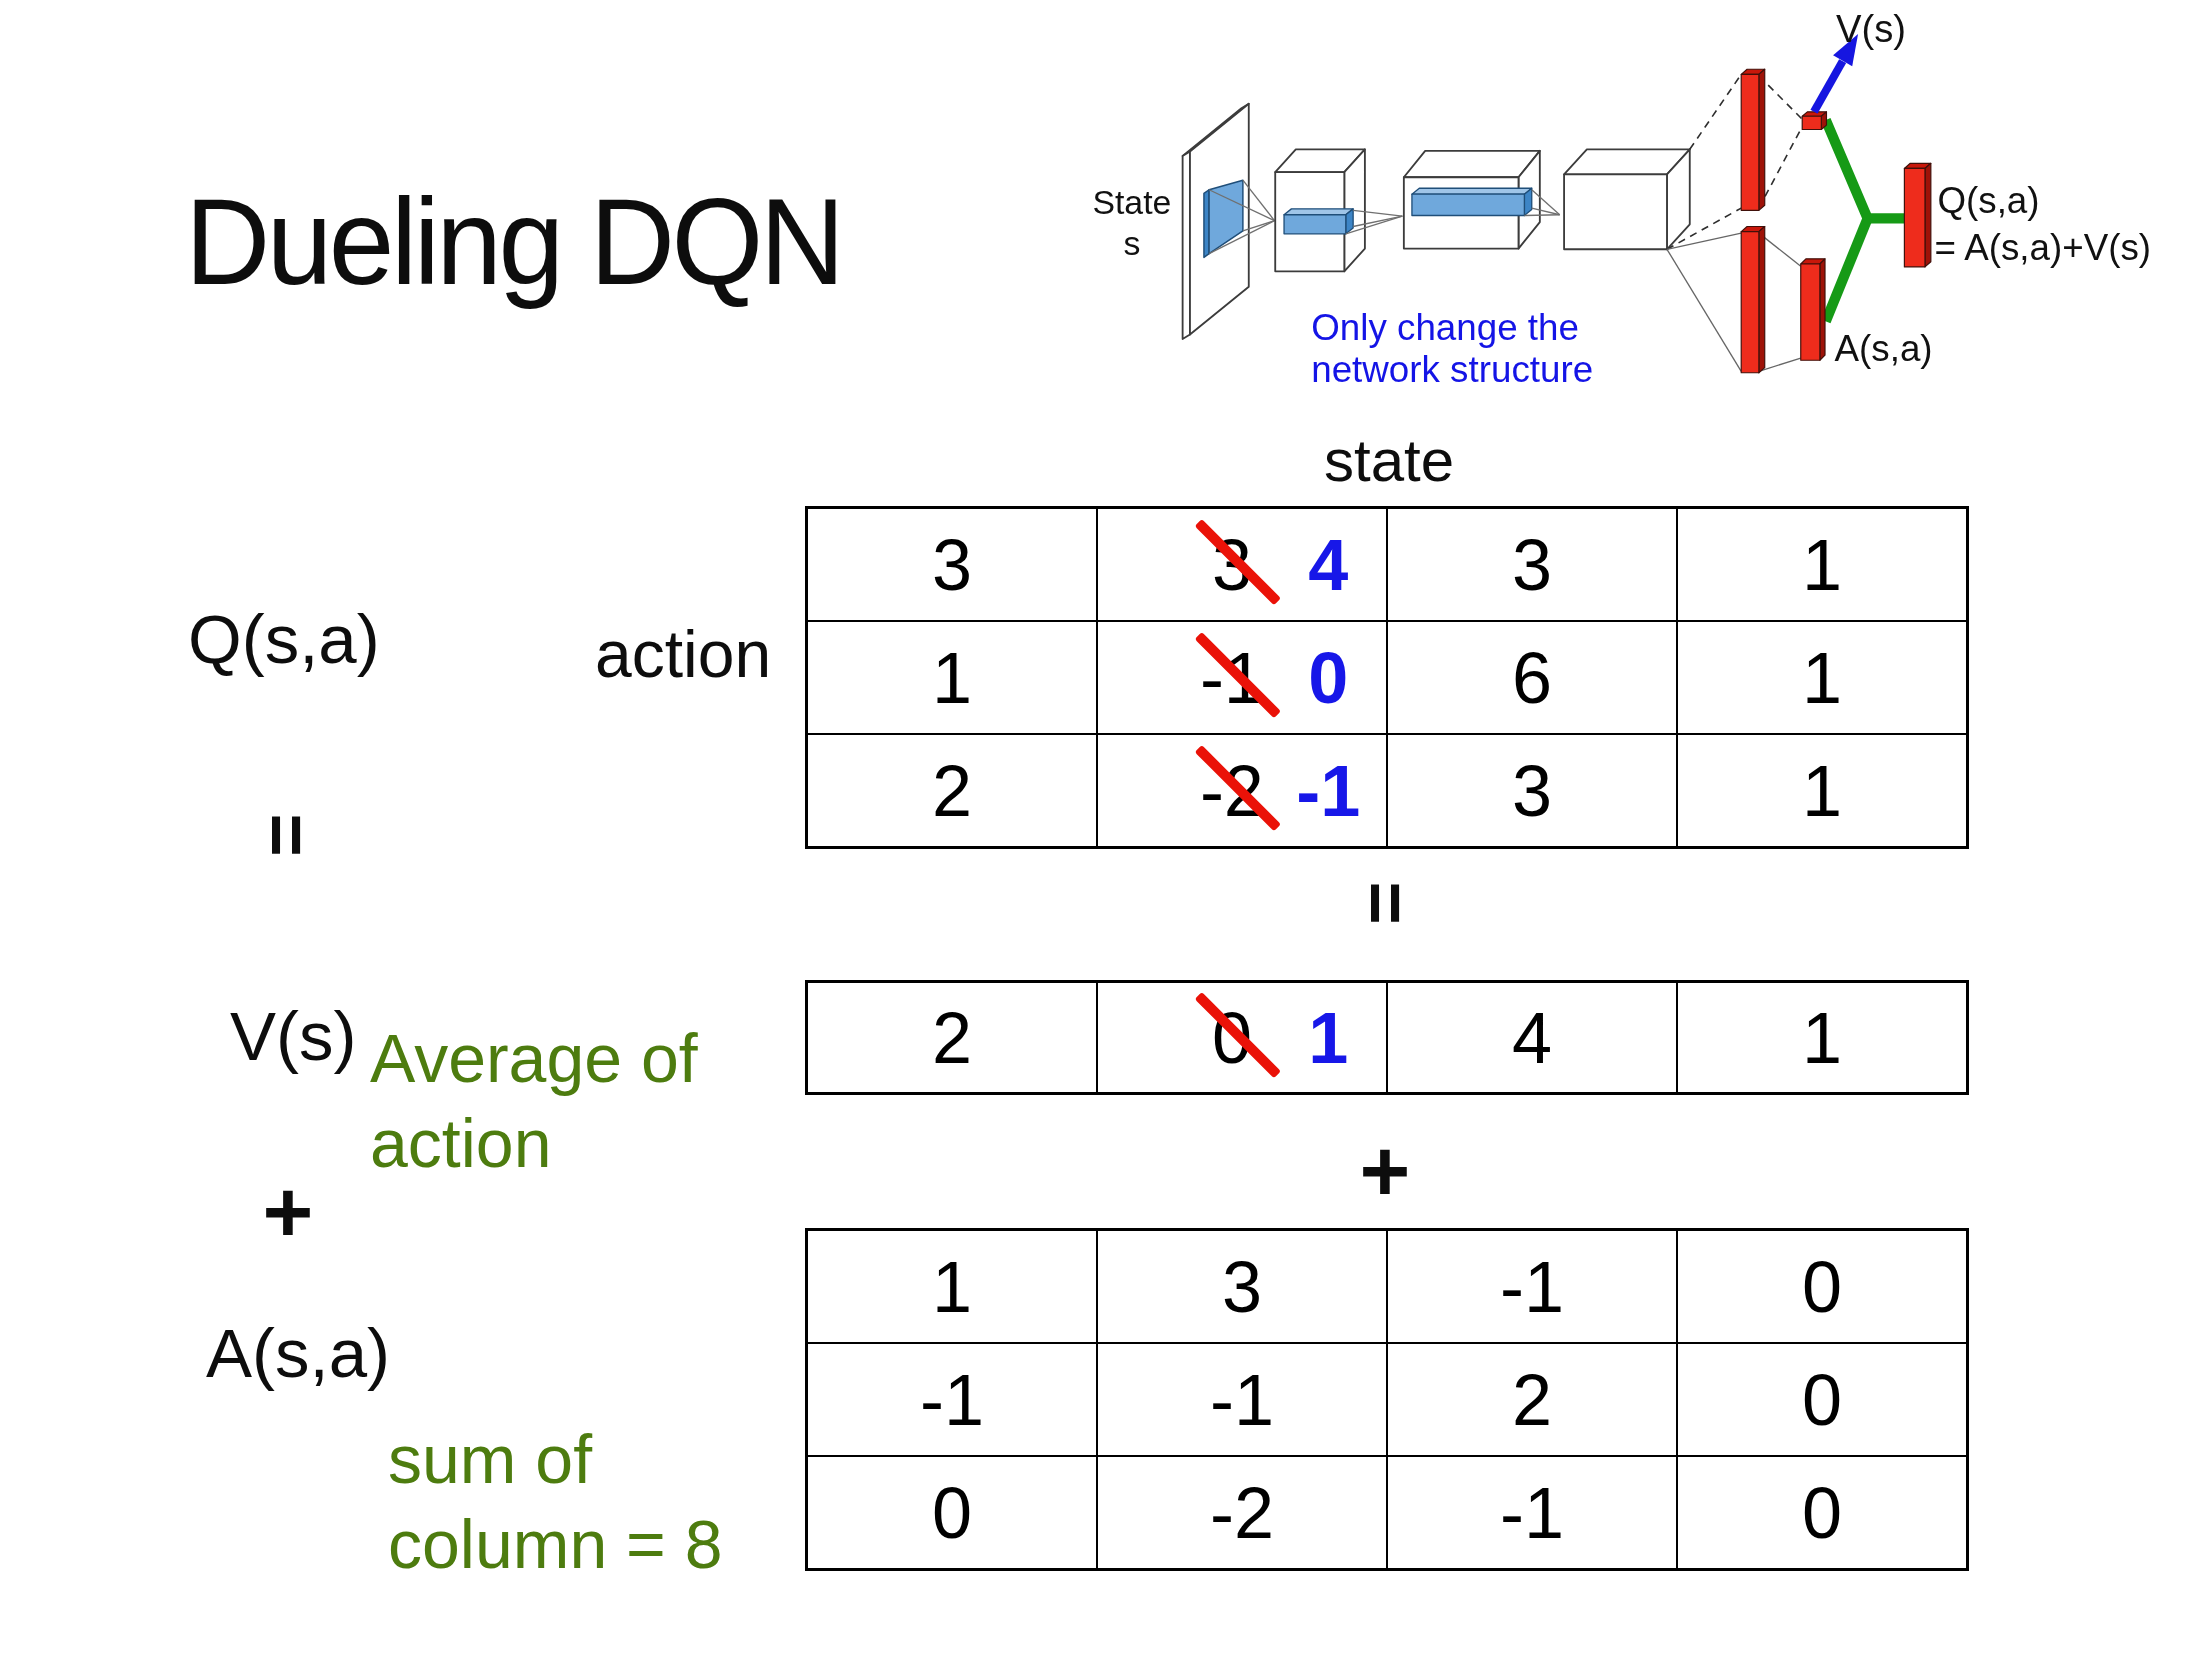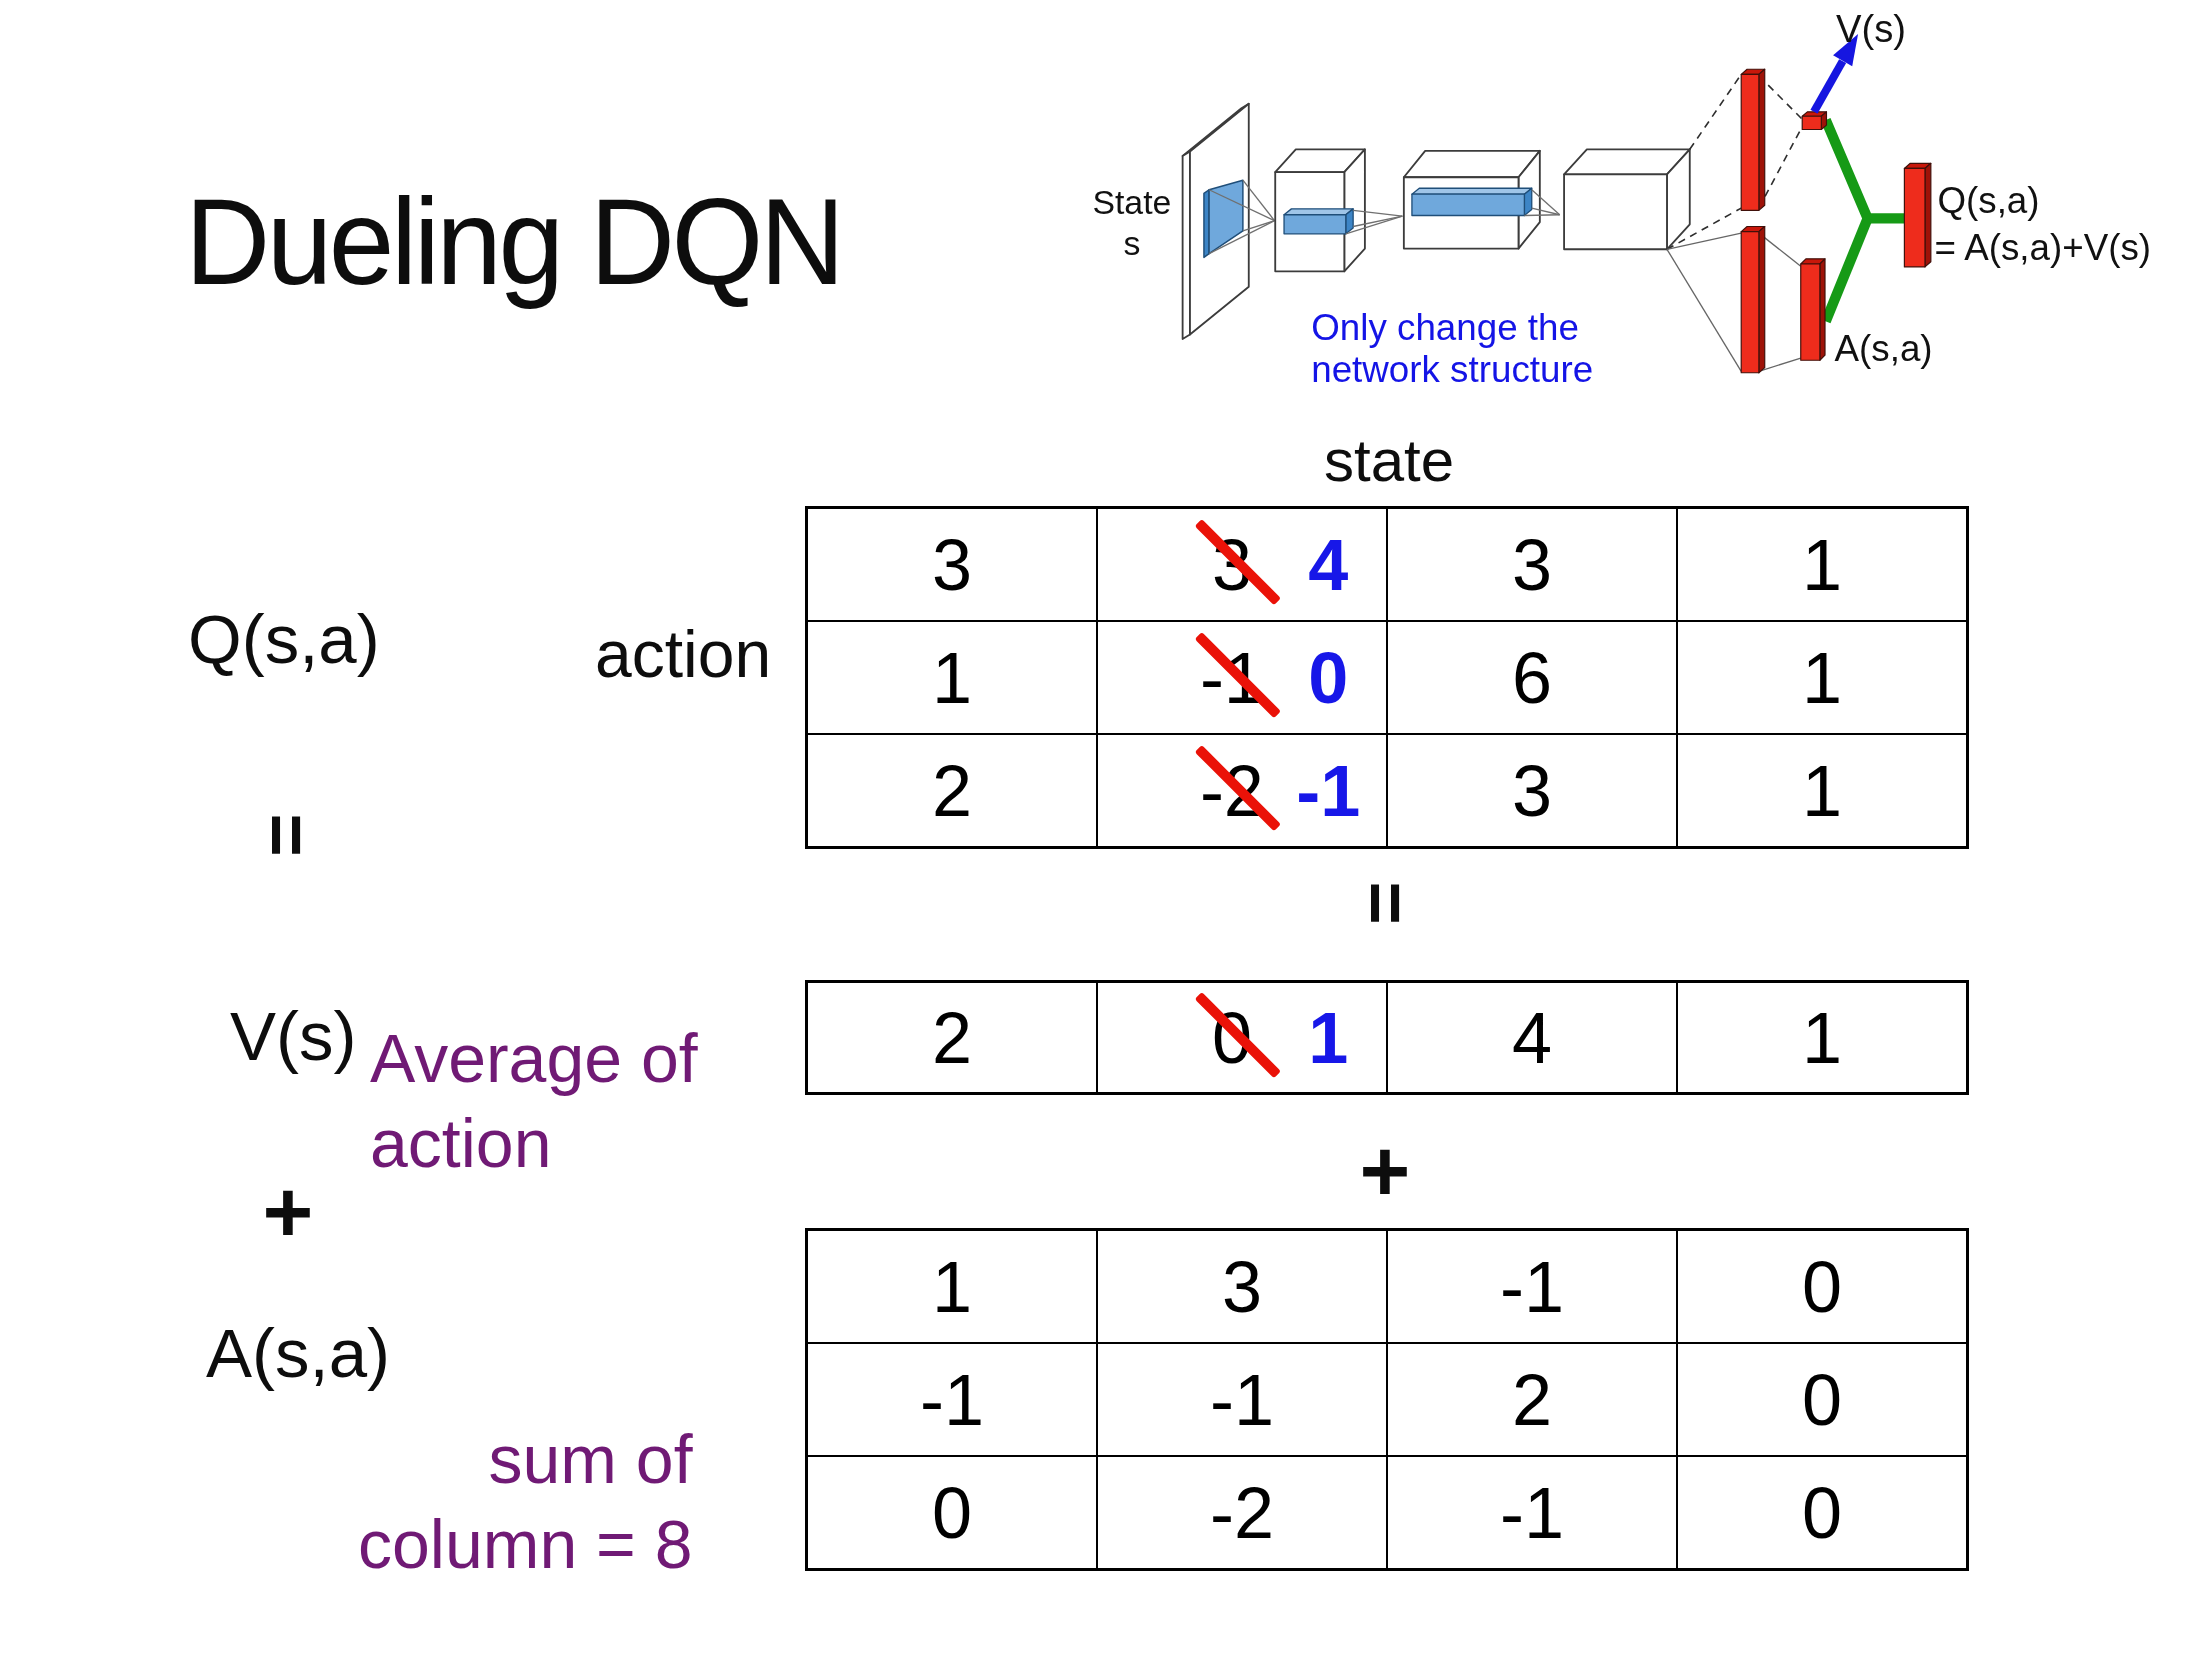--- a/index.html
+++ b/index.html
@@ -31,23 +31,23 @@
   #net-svg text { font-family: "Liberation Sans", "DejaVu Sans", sans-serif; fill: #111; }
   #net-svg .blue-note { fill: #1414e6; }
 
   
   .lbl { position: absolute; color: #0d0d0d; white-space: nowrap; }
   #label-q      { left: 188px;  top: 600px;  font-size: 69px; }
   #label-action { left: 595px;  top: 616px;  font-size: 66px; }
   #label-state  { left: 1389px; top: 426px;  font-size: 60px; transform: translateX(-50%); }
   #label-v      { left: 230px;  top: 997px; font-size: 69px; }
   #label-a      { left: 206px;  top: 1314px; font-size: 69px; }
-  .blue-lbl { position: absolute; color: #701a75; font-size: 68px; line-height: 85px; white-space: nowrap; }
+  .blue-lbl { position: absolute; color: #4d7c0f; font-size: 68px; line-height: 85px; white-space: nowrap; }
   #note-v { left: 370px; top: 1016px; }
-  #note-a { left: 358px; top: 1417px; text-align: right; }
+  #note-a { left: 388px; top: 1417px; }
 
   .vert-eq {
     position: absolute;
     font-size: 74px; font-weight: bold; color: #0d0d0d;
     transform: translate(-50%, -50%) rotate(90deg);
     line-height: 1;
   }
   #eq-left   { left: 286px;  top: 835px; }
   #eq-center { left: 1385px; top: 903px; }
 

